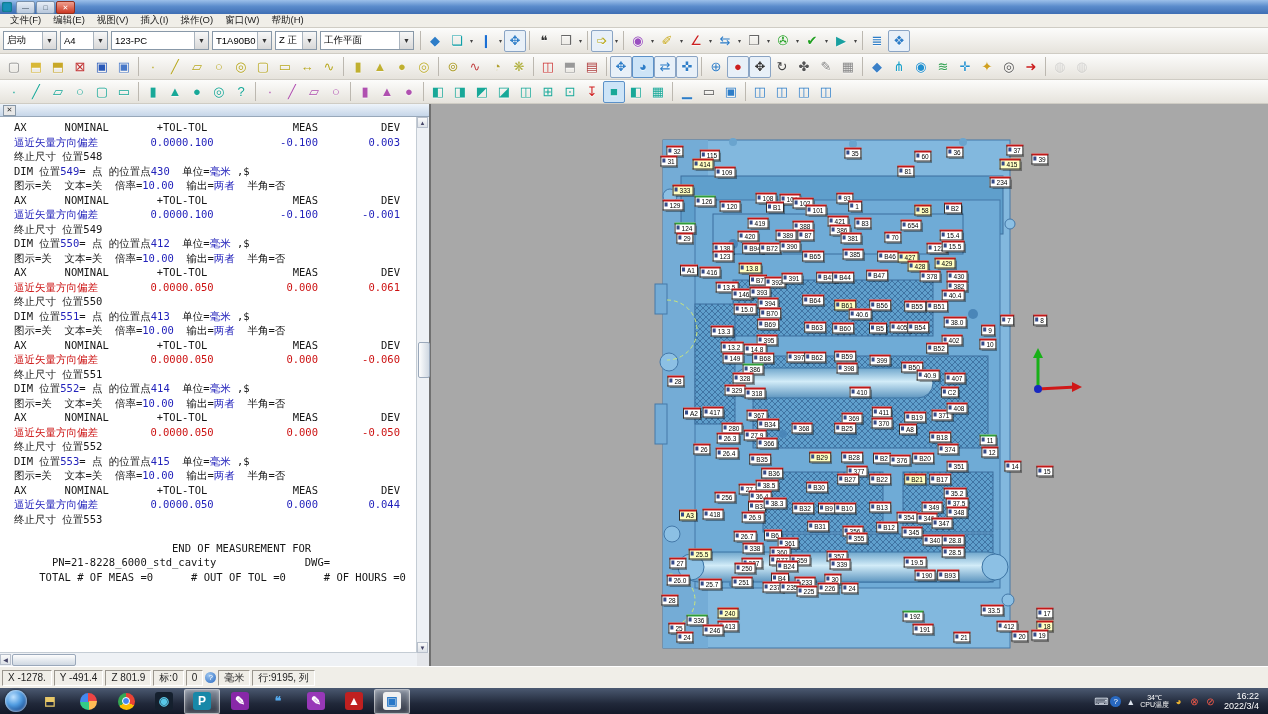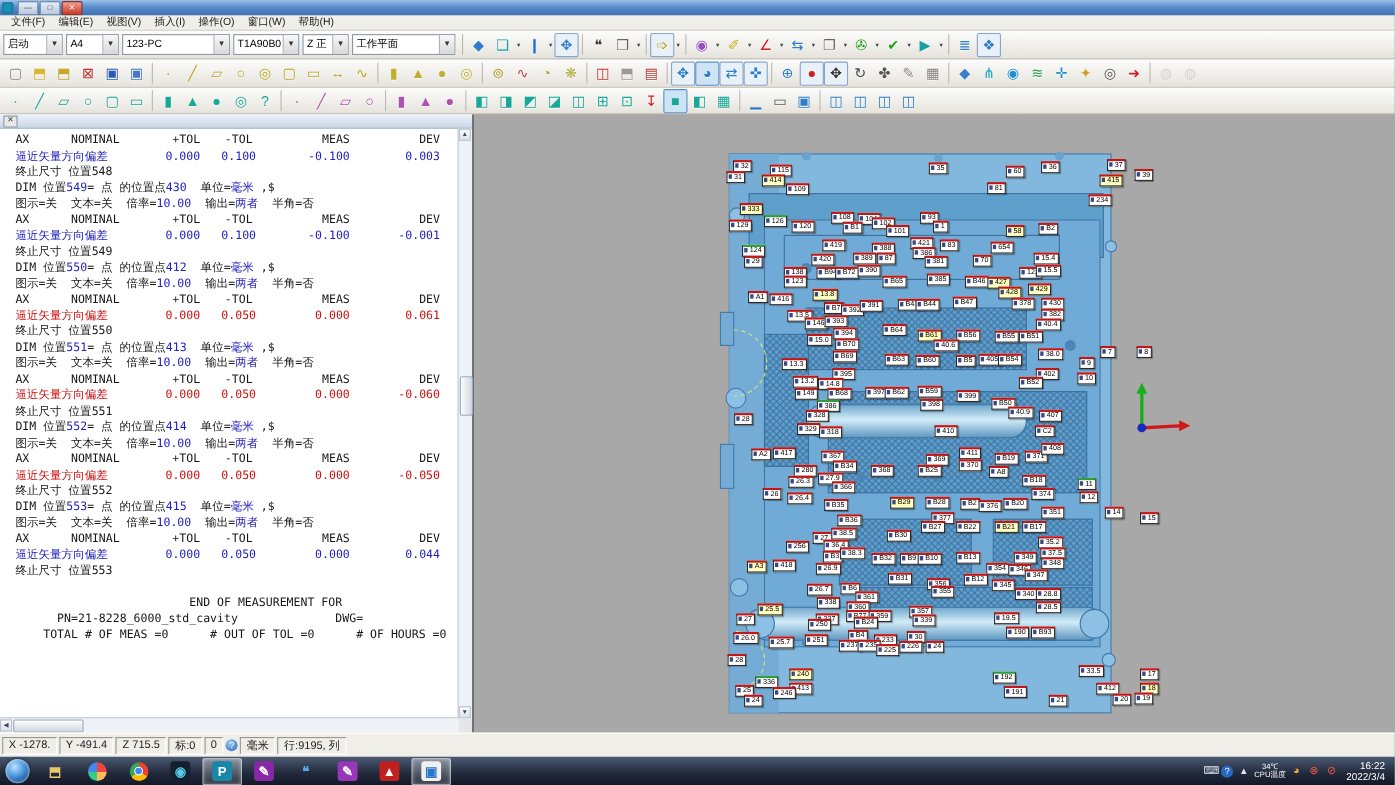--- a/index.html
+++ b/index.html
@@ -48,21 +48,21 @@
     display:flex;align-items:center;font-size:7.5px;color:#223;padding:0 3px;}
   .editor-title .tt{flex:1;white-space:nowrap;overflow:hidden;}
   .editor-close{width:11px;height:9px;border:1px solid #8898a8;background:#e8e8e8;font-size:7px;
     line-height:8px;text-align:center;color:#333;}
   .editor-content{position:absolute;top:13px;left:0;right:12px;bottom:13px;overflow:hidden;
     font-family:"DejaVu Sans Mono","Liberation Mono",monospace;font-size:10.5px;
     line-height:14.5px;padding:3px 0 0 14px;white-space:pre;}
   .ln{display:flex;height:14.5px;}
   .ln .lab{flex:0 0 100px;}
   .ln .c1{flex:0 0 68px;text-align:right;}
-  .ln .c2{flex:0 0 70px;text-align:center;}
+  .ln .c2{flex:0 0 70px;text-align:left;}
   .ln .c3{flex:0 0 66px;text-align:right;}
   .ln .c4{flex:0 0 82px;text-align:right;}
   .k{color:#161616;} .b{color:#2222bb;} .r{color:#cc1111;}
   .vscroll{position:absolute;right:0;top:13px;width:12px;bottom:13px;background:#eef1f5;
     border-left:1px solid #c4ccd4;}
   .hscroll{position:absolute;left:0;bottom:0;height:13px;right:12px;background:#eef1f5;
     border-top:1px solid #c4ccd4;display:flex;align-items:center;}
   .sbtn{width:11px;height:11px;font-size:6px;line-height:11px;text-align:center;color:#446;
     background:linear-gradient(#fafafa,#dde2e8);border:1px solid #b8c0cc;box-sizing:border-box;}
   .vscroll .sbtn{position:absolute;left:0;}
@@ -801,21 +801,21 @@
       <div class="cad-label " style="left: 529px; top: 533px;">21</div>
       <div class="cad-label " style="left: 587px; top: 532px;">20</div>
       <div class="cad-label " style="left: 607px; top: 531px;">19</div>
     </div>
 </div>
 
 <div class="statusbar">
   <div id="status-cells" style="display:flex;align-items:center">
       <div class="sseg">X -1278.</div>
       <div class="sseg">Y -491.4</div>
-      <div class="sseg">Z 715.5</div>
+      <div class="sseg">Z 801.9</div>
       <div class="sseg">标:0</div>
       <div class="sseg">0</div>
       <div class="helpdot">?</div>
       <div class="sseg">毫米</div>
       <div class="sseg">行:9195, 列</div>
     </div>
 </div>
 
 <div class="taskbar">
   <div class="orb"></div>

